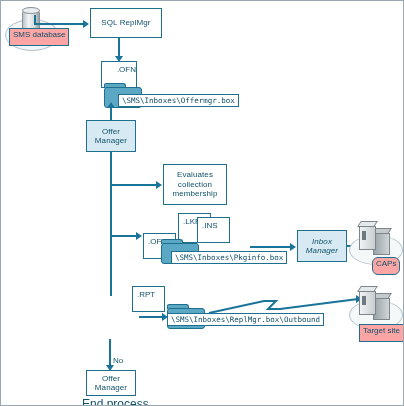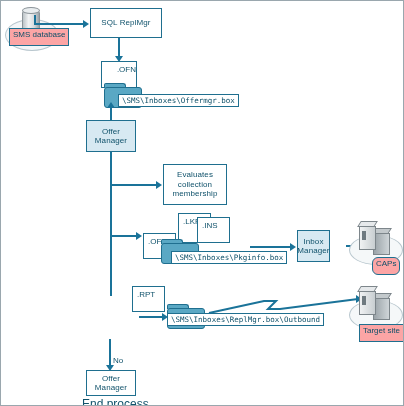--- a/index.html
+++ b/index.html
@@ -291,21 +291,21 @@
   <div class="folder" style="left:160px;top:238px;width:44px;height:30px;">
     <div class="shadow"></div>
     <div class="tab"></div>
     <div class="body"></div>
   </div>
   <div class="pathlabel" style="left:170px;top:250px;">\SMS\Inboxes\Pkginfo.box</div>
 
   <div class="ln lnh" style="left:249px;top:245px;width:42px;"></div>
   <div class="arrow arr-r" style="left:289px;top:242px;"></div>
 
-  <div class="node fill" style="left:296px;top:229px;width:33px;height:32px;">
+  <div class="node fill" style="left:296px;top:229px;width:50px;height:32px;font-style:italic;">
     <span>Inbox</span>
     <span>Manager</span>
   </div>
 
   <div class="ln lnh" style="left:345px;top:244px;width:14px;"></div>
   <div class="arrow arr-r" style="left:357px;top:241px;"></div>
 
   <div class="srv" style="left:348px;top:218px;width:52px;height:46px;">
     <div class="ellipse"></div>
     <div class="box1top"></div>

